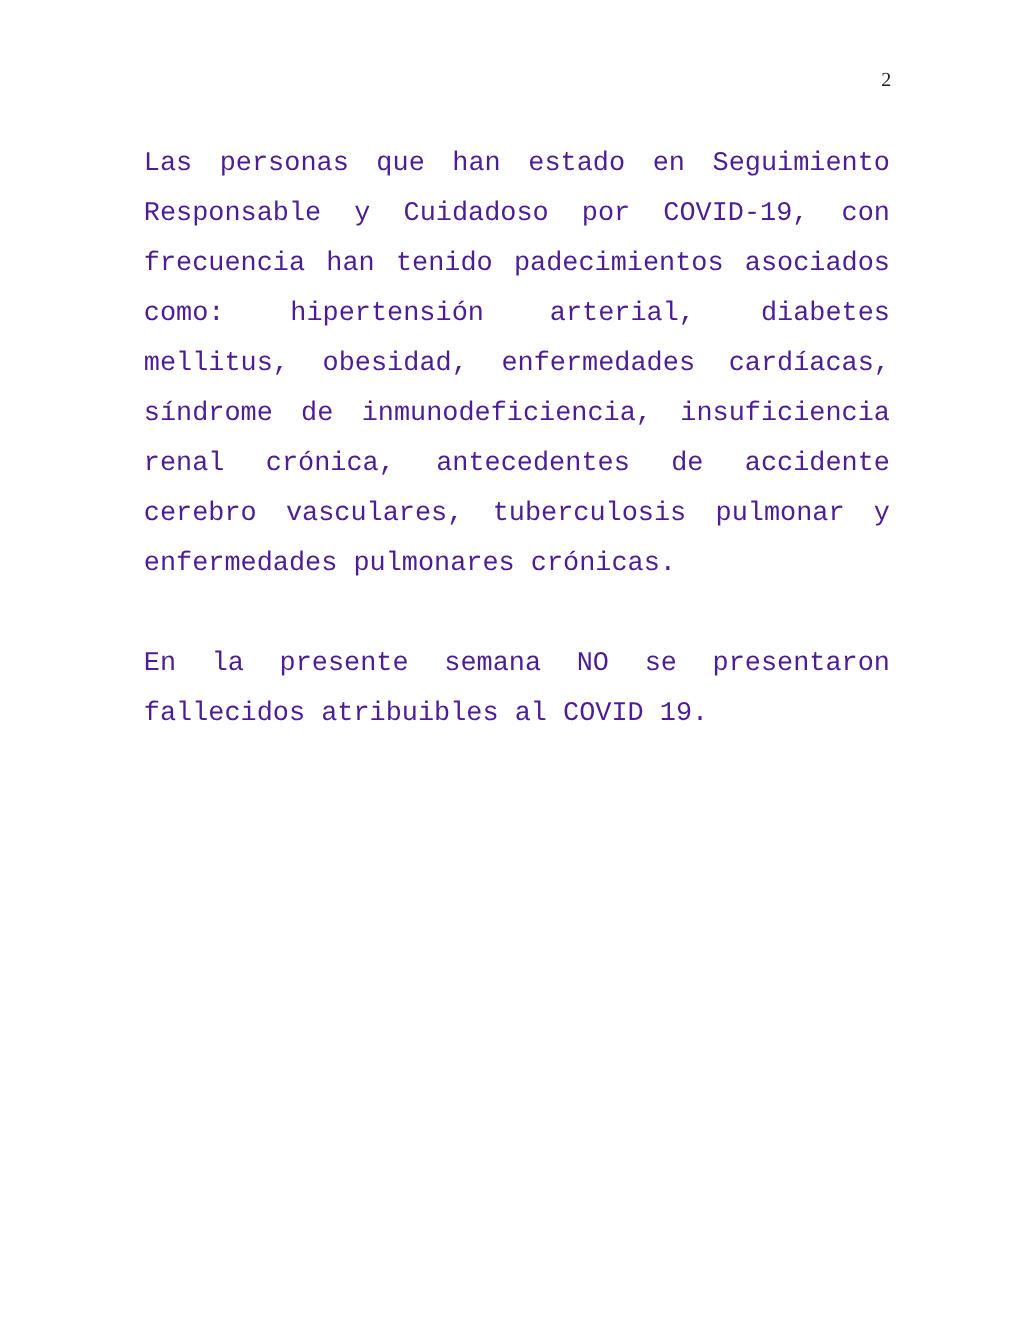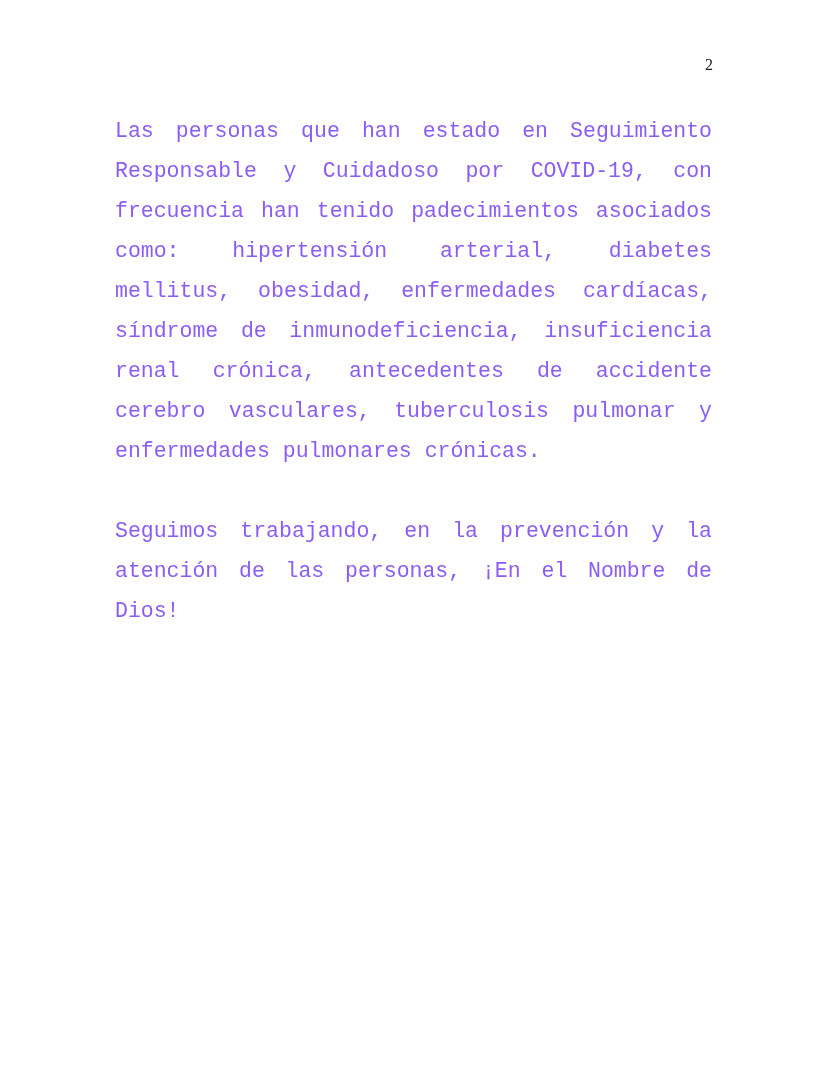--- a/index.html
+++ b/index.html
@@ -3,26 +3,26 @@
   <meta charset="utf-8">
   <style>
     html, body { margin: 0; padding: 0; background: #ffffff; }
     body { width: 825px; height: 1068px; position: relative; overflow: hidden; }
     .page-number {
       position: absolute; top: 56px; right: 112px;
       font-family: "Liberation Serif", serif; font-size: 16px; color: #222;
     }
     .content {
       position: absolute; left: 115px; top: 111px; width: 597px;
-      font-family: "Liberation Mono", monospace; font-size: 21.5px; color: #8b5cf6;
+      font-family: "Liberation Mono", monospace; font-size: 21.5px; color: #4c1d95;
       line-height: 40px;
     }
     .para { margin: 0 0 40px 0; text-align: justify; text-align-last: left; }
   </style>
 </head>
 <body>
 
 <div class="page-number">2</div>
 
 <div class="content">
   <p class="para">Las personas que han estado en Seguimiento Responsable y Cuidadoso por COVID-19, con frecuencia han tenido padecimientos asociados como: hipertensión arterial, diabetes mellitus, obesidad, enfermedades cardíacas, síndrome de inmunodeficiencia, insuficiencia renal crónica, antecedentes de accidente cerebro vasculares, tuberculosis pulmonar y enfermedades pulmonares crónicas.</p>
-  <p class="para">Seguimos trabajando, en la prevención y la atención de las personas, ¡En el Nombre de Dios!</p>
+  <p class="para">En la presente semana NO se presentaron fallecidos atribuibles al COVID 19.</p>
 </div>
 
 </body></html>

